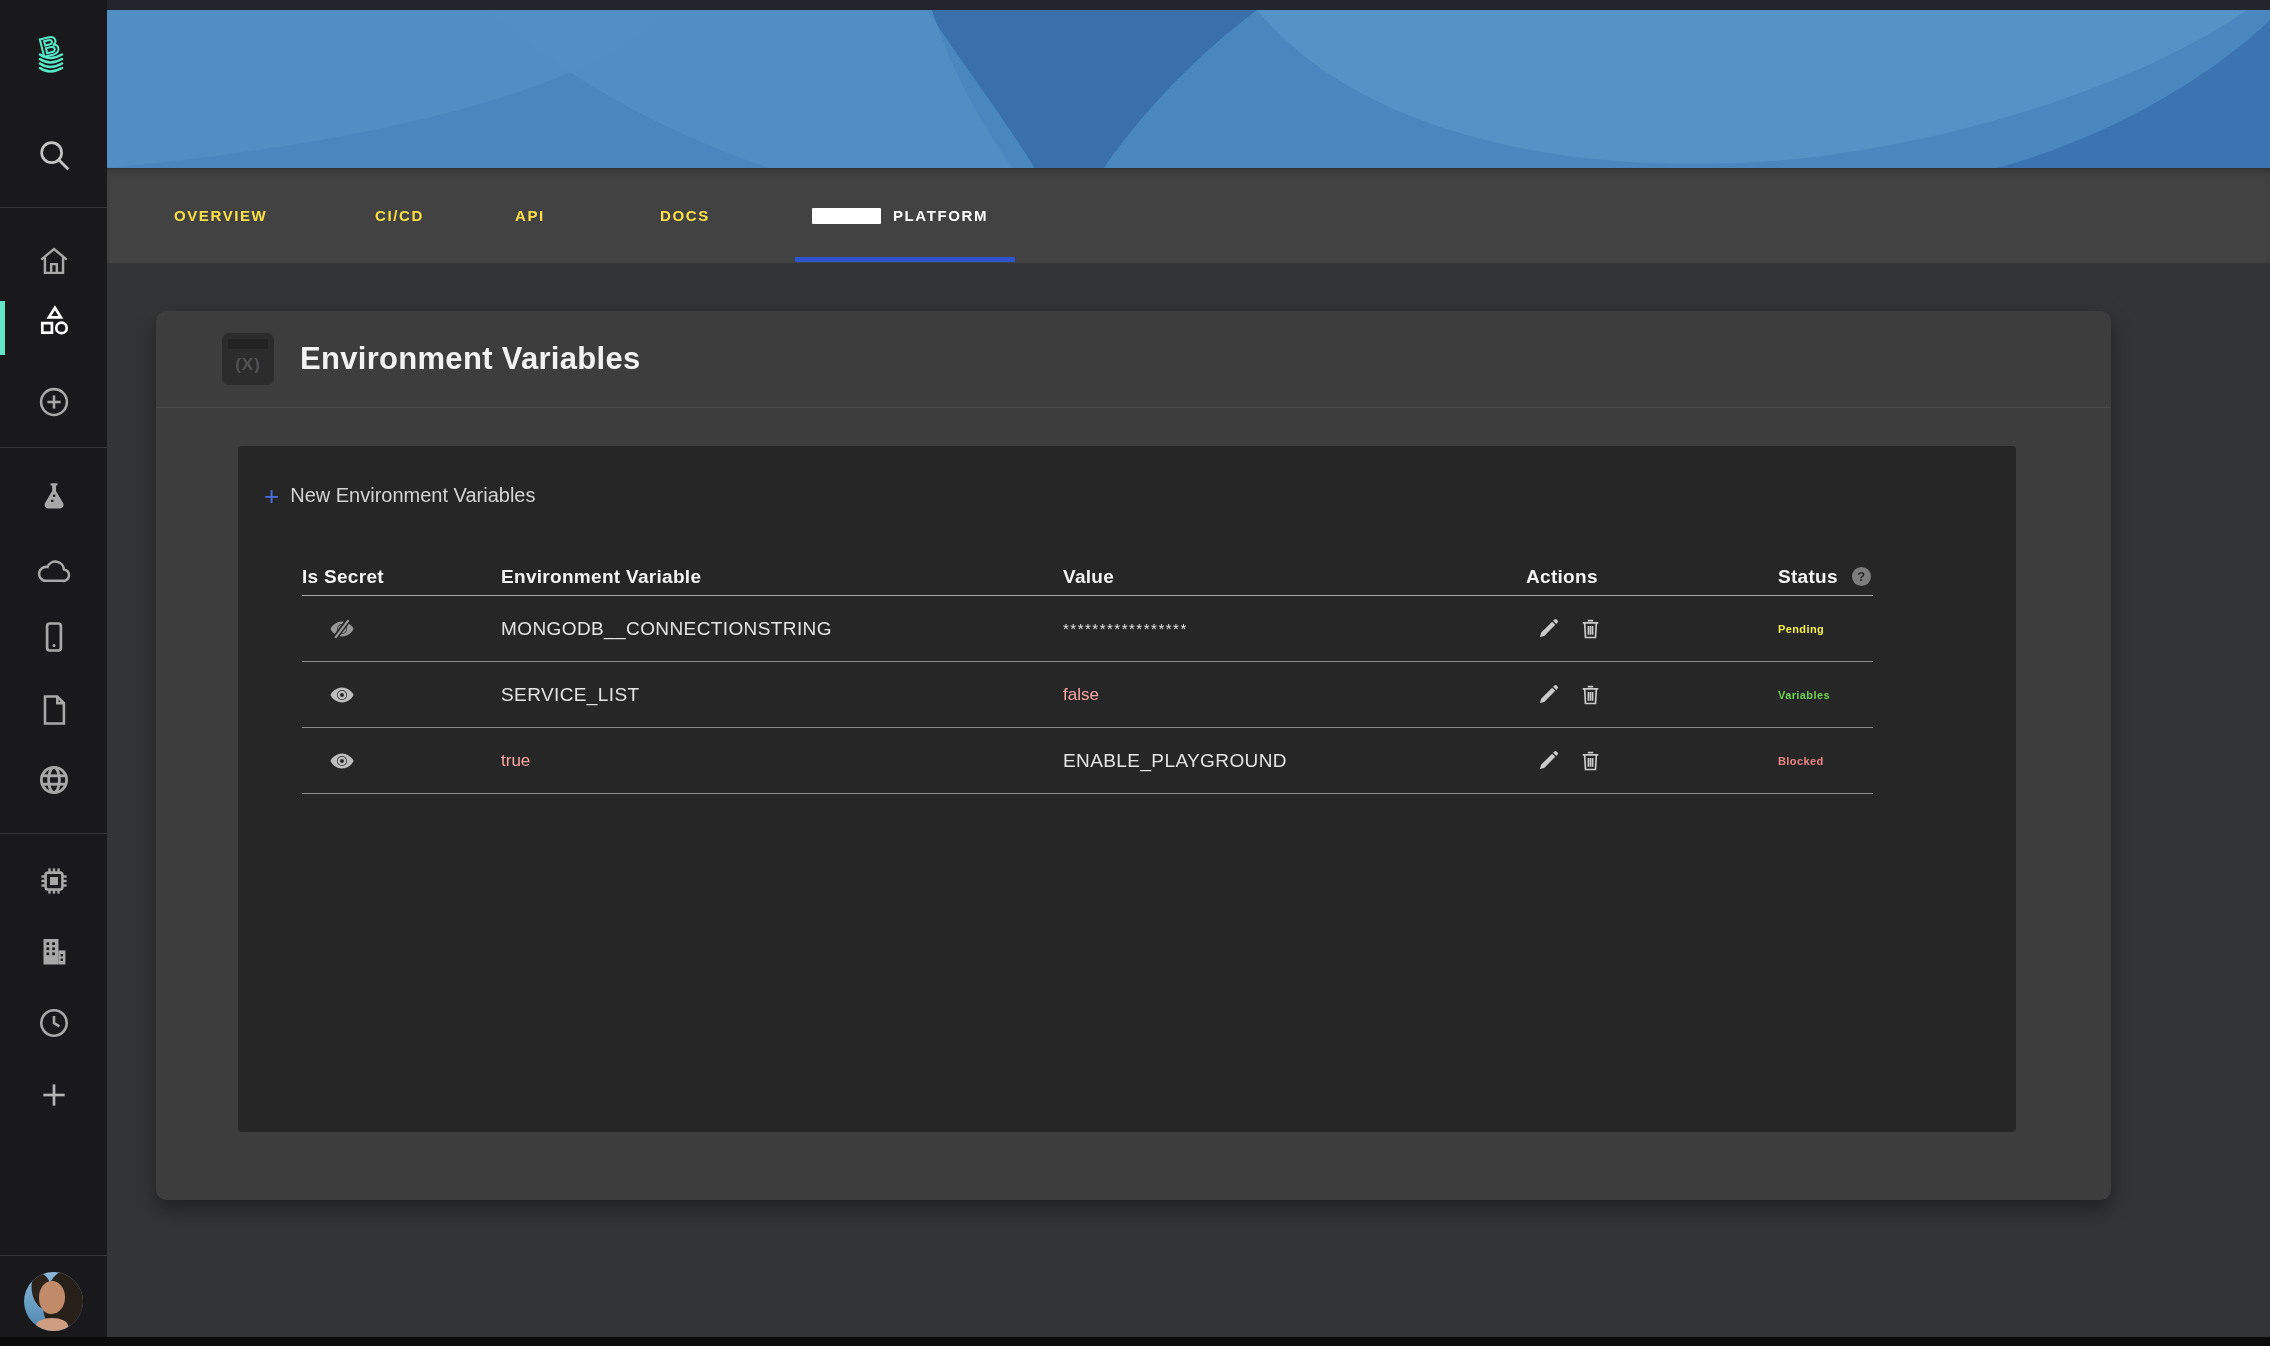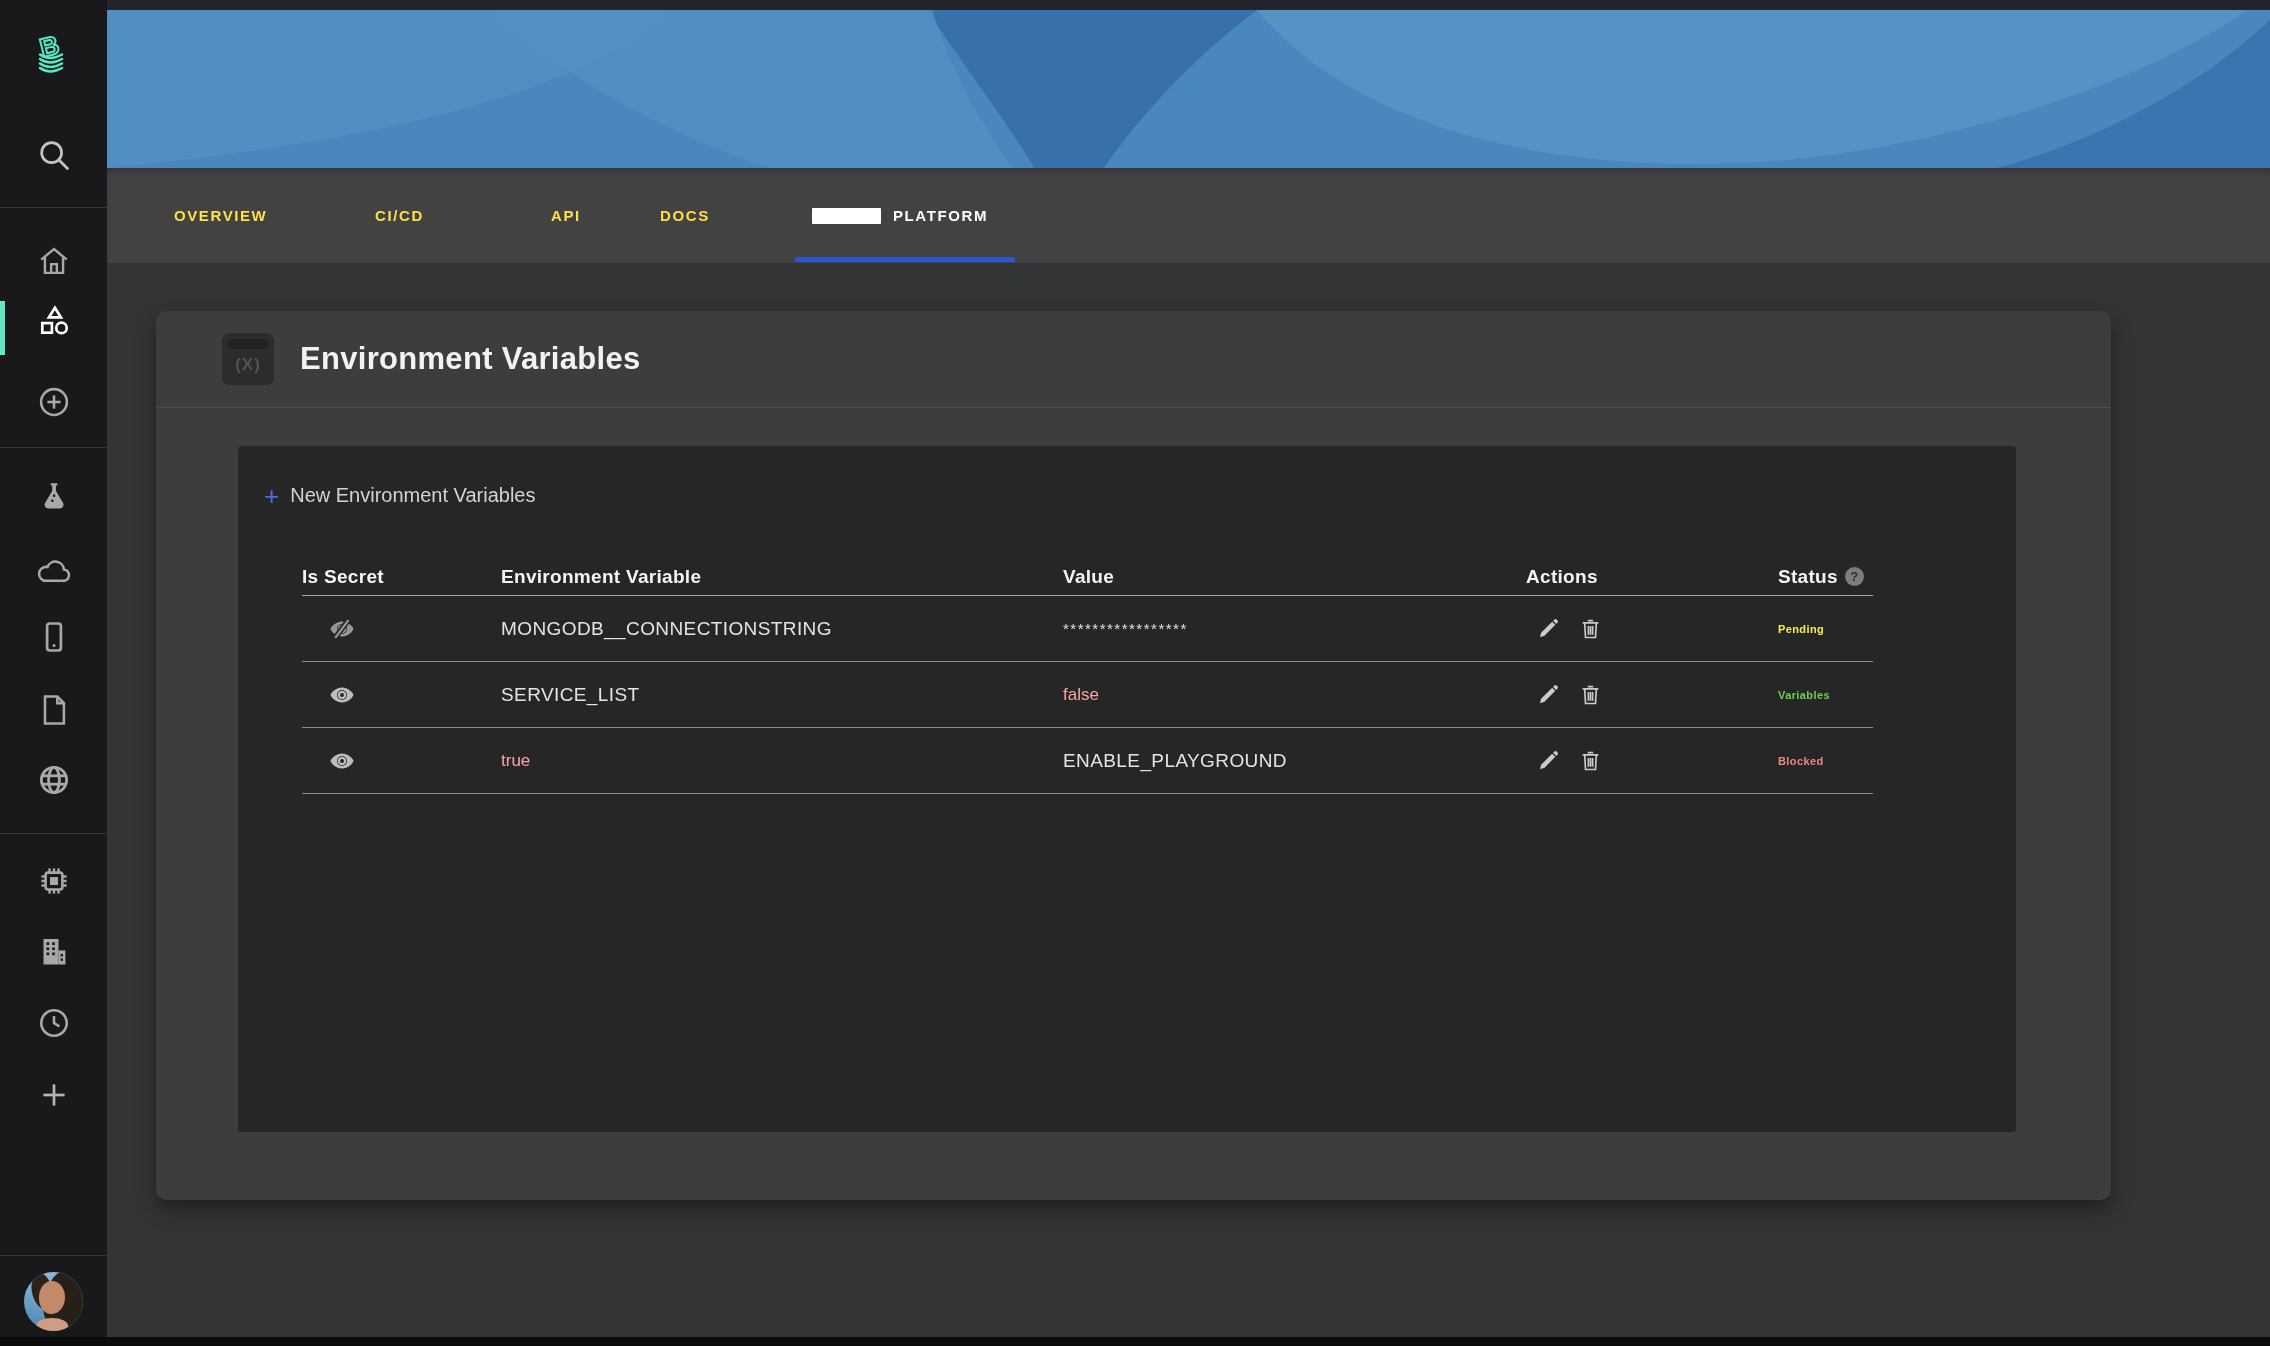--- a/index.html
+++ b/index.html
@@ -84,21 +84,21 @@
   .new-link .lbl { font-size:20px; color:#d3d3d3; }
 
   .table {
     position:absolute; left:64px; top:112px; width:1571px;
     display:grid; grid-template-columns:199px 562px 463px 252px 95px;
   }
   .th {
     height:38px; display:flex; align-items:center; font-size:19px; font-weight:700;
     color:#f4f4f4; border-bottom:1px solid #a9a9a9; letter-spacing:.3px;
   }
-  .th-status { gap:7px; }
+  .th-status { gap:14px; }
   .help {
     width:19px; height:19px; border-radius:50%; background:#7d7d7e; color:#2c2c2d;
     font-size:13px; font-weight:700; display:flex; align-items:center; justify-content:center;
     cursor:pointer;
   }
   .td {
     height:66px; display:flex; align-items:center; border-bottom:1px solid #8c8c8d;
     color:#d8d8d8; font-size:19px;
   }
   .td-secret { padding-left:26px; }
@@ -281,21 +281,21 @@
       <path d="M820,0 C880,90 930,150 960,220 C1000,140 1070,60 1150,0 Z" fill="#386fab" opacity="0.95"></path>
       <path d="M380,0 C520,120 700,190 960,225 C900,160 850,80 825,0 Z" fill="#5190c5" opacity="0.8"></path>
       <path d="M1150,0 C1240,110 1430,170 1680,150 C1860,132 2040,70 2140,0 Z" fill="#5895c8" opacity="0.75"></path>
       <path d="M1890,158 C2000,128 2100,70 2163,10 L2163,158 Z" fill="#3a72ae" opacity="0.9"></path>
     </svg>
   </div>
 
   <nav class="tabbar">
     <div class="tab" style="left:67px">OVERVIEW</div>
     <div class="tab" style="left:268px">CI/CD</div>
-    <div class="tab" style="left:444px">API</div>
+    <div class="tab" style="left:408px">API</div>
     <div class="tab" style="left:553px">DOCS</div>
     <div class="tab active" style="left:705px">
       <span class="redacted"></span>
       <span>PLATFORM</span>
     </div>
     <div class="tab-underline" style="background: rgb(44, 85, 207);"></div>
   </nav>
 
   <main class="card">
     <header class="card-head">

